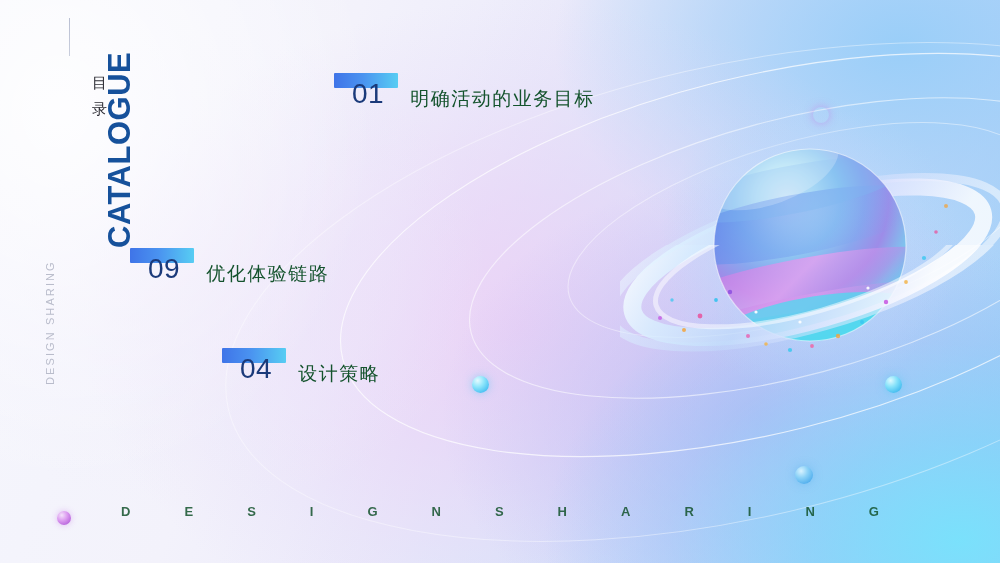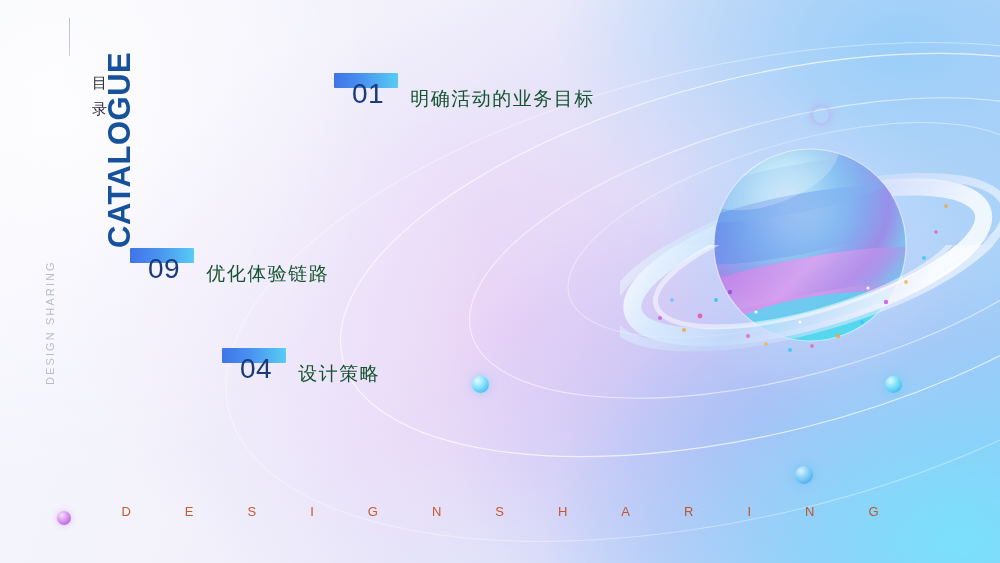--- a/index.html
+++ b/index.html
@@ -166,22 +166,22 @@
   #mi4 { left:296px; top:436px; }
 
   
   #bottom-word {
     position:absolute; left:0; top:504px;
     width:1000px;
     display:flex;
     justify-content:center;
     gap:0;
     font-size:13px;
-    font-weight:normal;
-    color:#c2410c;
+    font-weight:bold;
+    color:#14532d;
     letter-spacing:54px;
     text-indent:54px;
     opacity:0.85;
   }
 
   
   .sphere { position:absolute; border-radius:50%; }
   #sphere-purple-small {
     left:57px; top:511px; width:14px; height:14px;
     background:radial-gradient(circle at 34% 30%, #f4e1fb 0%, #dc9cf0 40%, #bf6fe0 72%, #a855d4 100%);

